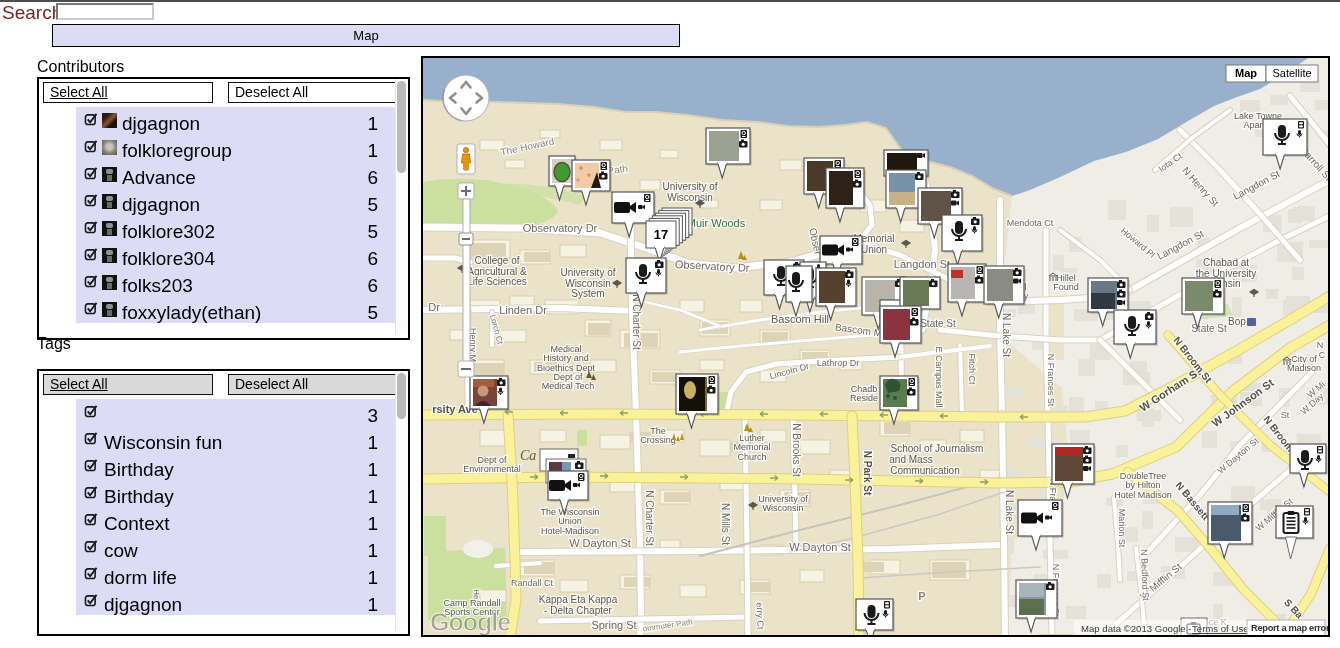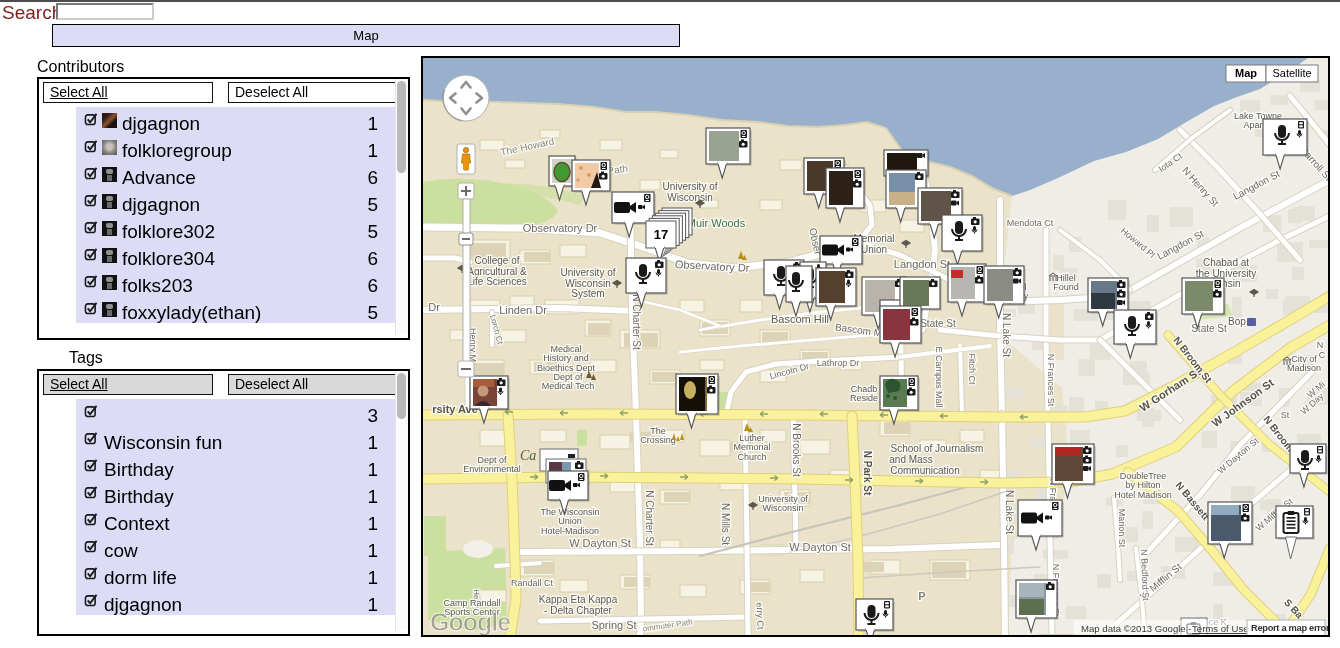--- a/index.html
+++ b/index.html
@@ -6,21 +6,21 @@
 #page{position:relative;width:1340px;height:648px;overflow:hidden;}
 .abs{position:absolute;}
 #topline{left:0;top:0;width:1340px;height:2px;background:#4d4d4d;}
 #searchlab{left:2px;top:2px;font-size:19px;color:#7f1d1d;}
 #searchbox{left:56px;top:3px;width:94px;height:13px;background:#fff;border:2px inset #ccc;}
 .tab{top:24px;height:21px;border:1px solid #000;font-size:13px;text-align:center;line-height:21px;color:#000;}
 #tabmap{left:52px;width:626px;background:#dcdcf6;}
 #tablist{left:689px;width:628px;background:#e2e1df;}
 .hdr{font-size:16px;color:#000;}
 #hdr1{left:37px;top:58px;}
-#hdr2{left:37px;top:349px;margin-left:32px;}
+#hdr2{left:37px;top:335px;}
 .panel{left:37px;width:369px;border:2px solid #000;background:#fff;overflow:hidden;}
 #panel1{top:77px;height:259px;}
 #panel2{top:369px;height:263px;}
 .btn{position:absolute;top:3px;height:19px;border:1px solid #111;font-size:14px;color:#000;padding-left:6px;line-height:19px;}
 .btn.b1{left:4px;width:162px;text-decoration:underline;}
 .btn.b2{left:189px;width:162px;}
 .btnw{background:#fff;}
 .btng{background:#d9d9d9;}
 .lst{position:absolute;left:0;width:357px;top:28px;}
 .row{position:relative;height:27px;background:#dcdcf6;font-size:19px;color:#000;margin-left:37px;}

